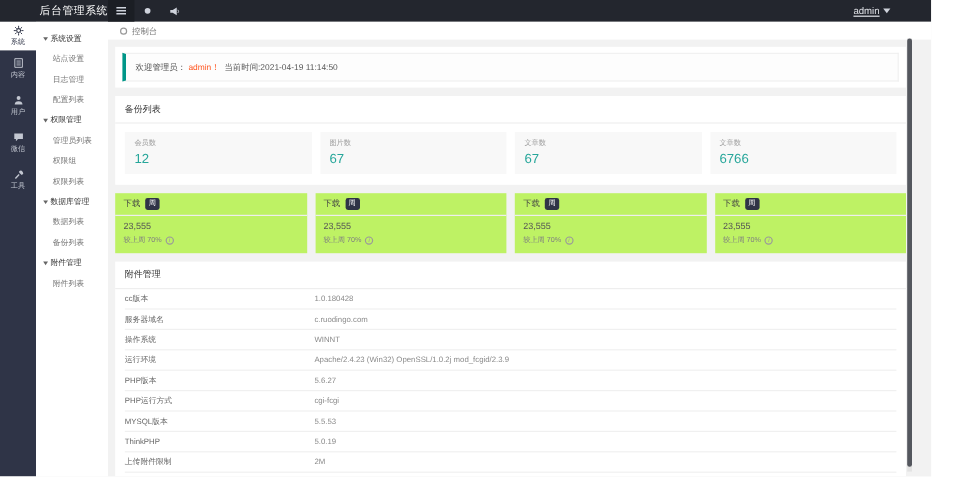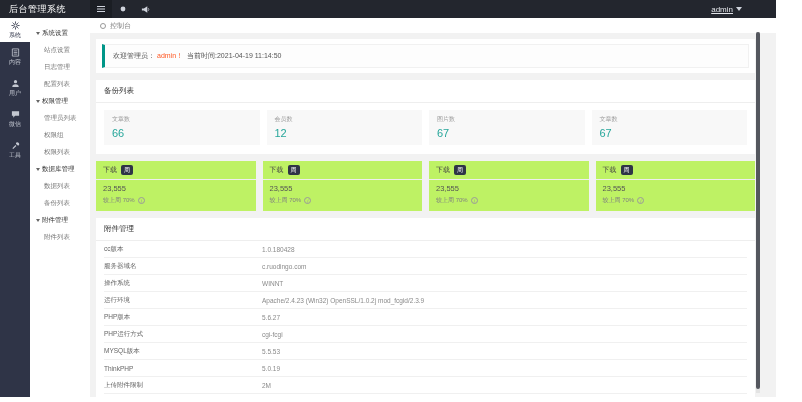--- a/index.html
+++ b/index.html
@@ -2,21 +2,21 @@
 <html><head>
 <meta charset="utf-8">
 <style>
   * { margin:0; padding:0; box-sizing:border-box; }
   html,body { width:802px; height:402px; background:#fff; overflow:hidden;
               font-family:"Liberation Sans","DejaVu Sans",sans-serif; }
   .app { position:relative; width:776px; height:397px; background:#f2f2f2; overflow:hidden; }
 
   
   .topbar { position:absolute; top:0; left:0; right:0; height:18px; background:#23262e;
-            display:flex; align-items:center; color:#fff; z-index:5; }
+            display:flex; align-items:center; color:#fff; z-index:5;text-align:right; }
   .logo { width:90px; padding-left:9px; font-size:9px; letter-spacing:.5px; color:#fff; }
   .top-icon { width:22px; height:18px; display:flex; align-items:center; justify-content:center;
               color:#cfd3dc; cursor:pointer; }
   .top-icon.boxed { background:#1b1e24; }
   .spacer { flex:1; }
   .user-menu { display:flex; align-items:center; gap:3px; margin-right:34px; font-size:8px;
                color:#e2e4e9; cursor:pointer;text-decoration:underline; }
   .caret-down { width:0; height:0; border-left:3px solid transparent; border-right:3px solid transparent;
                 border-top:4px solid #cfd3dc; display:inline-block; }
 
@@ -177,34 +177,34 @@
         <div class="alert">
           <span>欢迎管理员：</span><span class="admin-name">admin！</span>
           <span>当前时间:2021-04-19 11:14:50</span>
         </div>
       </div>
 
       <div class="card">
         <div class="card-head">备份列表</div>
         <div class="stat-row">
           <div class="stat">
-            <div class="lbl">文章数</div>
-            <div class="val">66</div>
-          </div>
-          <div class="stat">
             <div class="lbl">会员数</div>
             <div class="val">12</div>
           </div>
           <div class="stat">
             <div class="lbl">图片数</div>
             <div class="val">67</div>
           </div>
           <div class="stat">
             <div class="lbl">文章数</div>
             <div class="val">67</div>
+          </div>
+          <div class="stat">
+            <div class="lbl">文章数</div>
+            <div class="val">6766</div>
           </div>
         </div>
       </div>
 
       <div class="dl-row">
         <div class="dcard">
           <div class="dhead">
               <span>下载</span>
               <span class="badge">周</span>
             </div>

